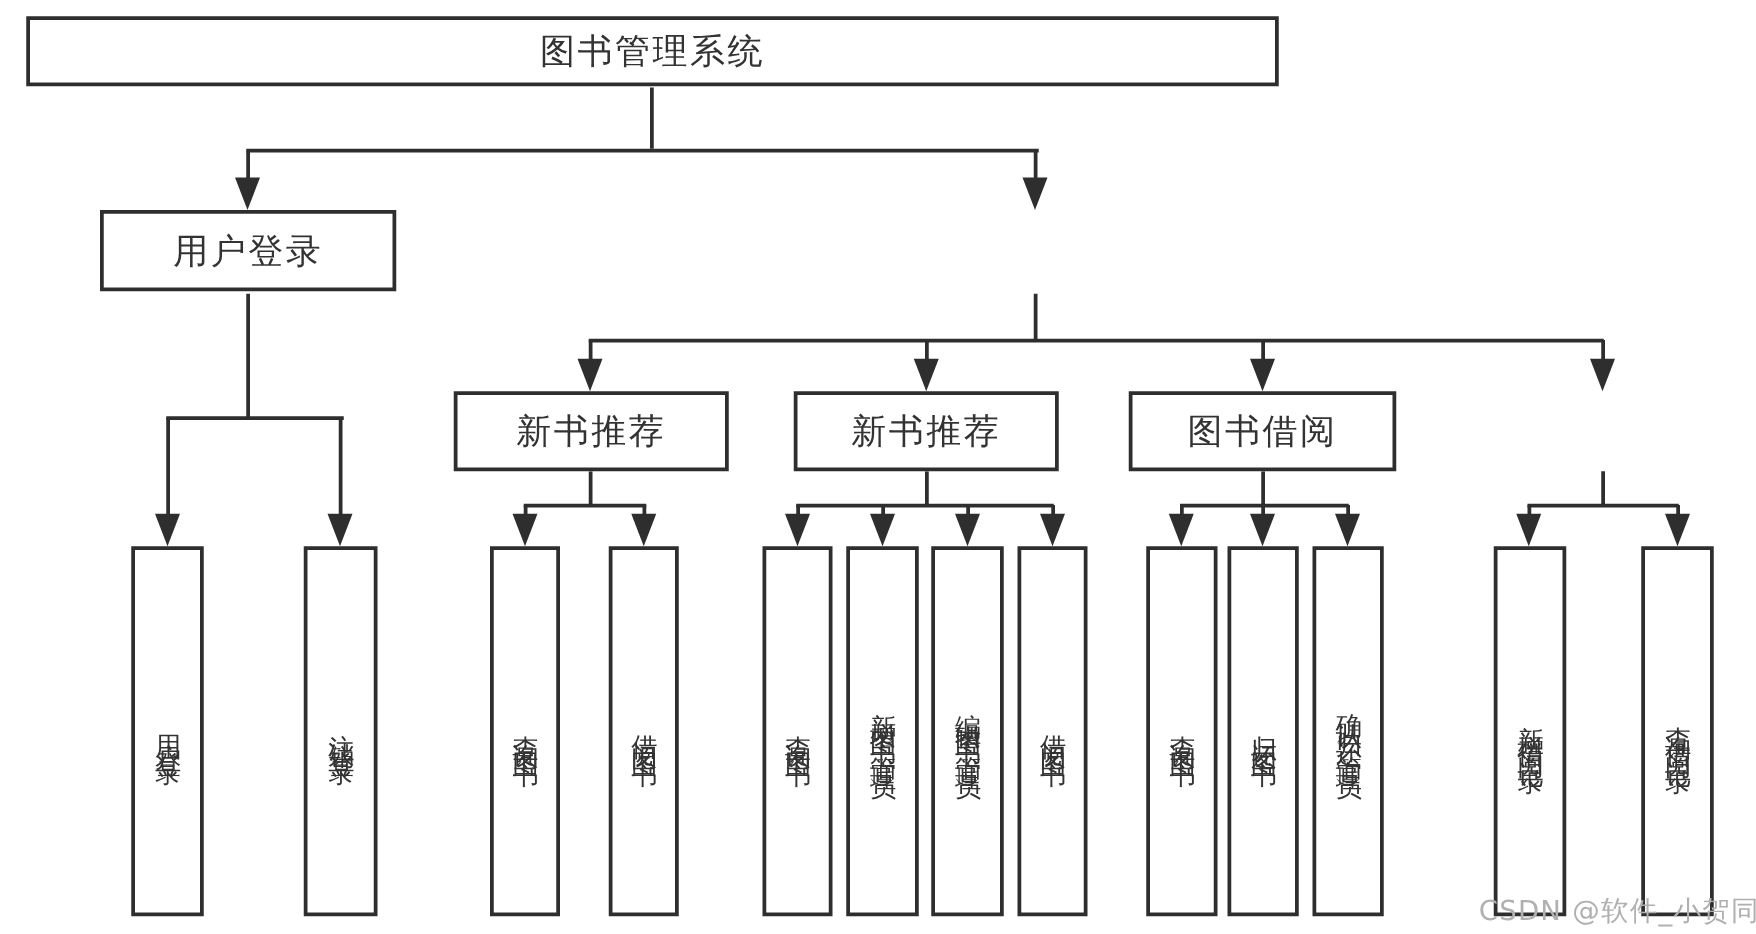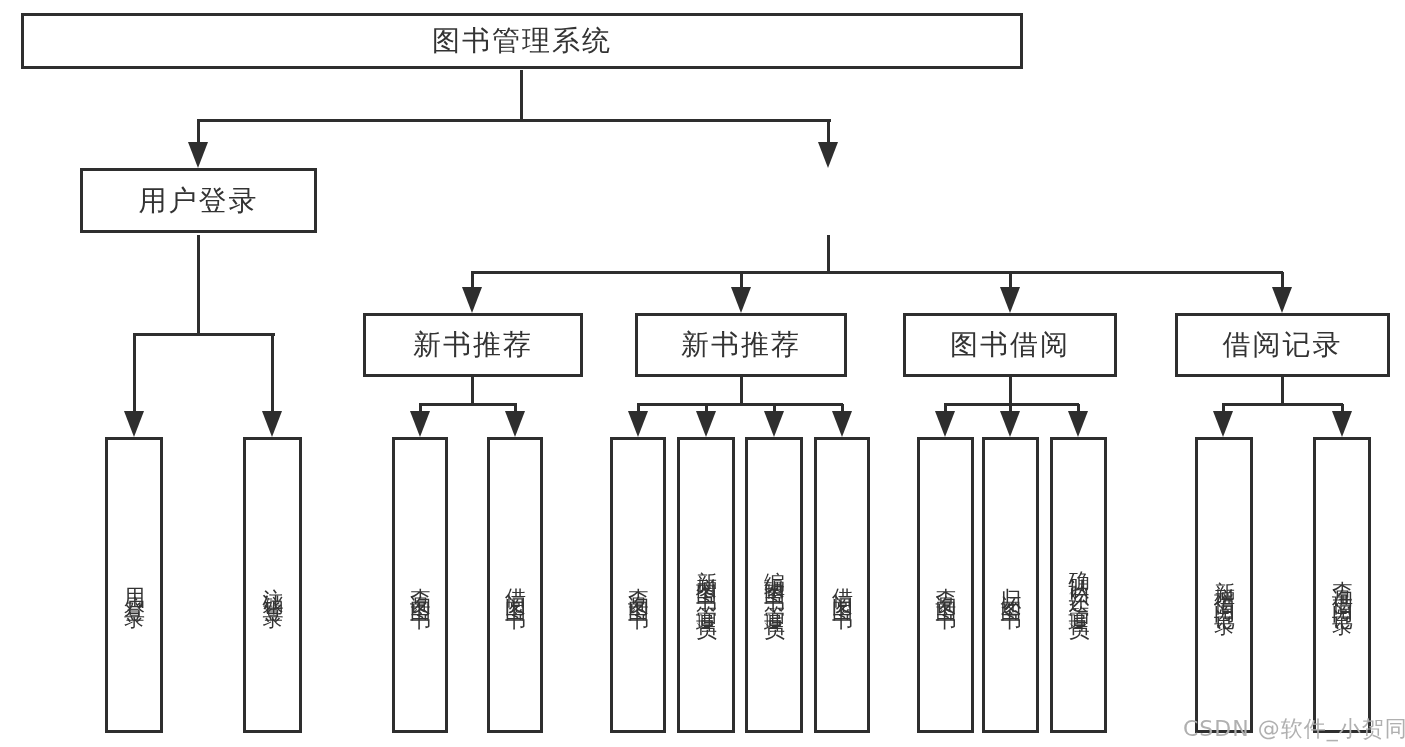--- a/index.html
+++ b/index.html
@@ -122,23 +122,20 @@
 
   <div class="node" style="left:363px; top:313px; width:220px; height:64px;">
     <span class="h-label">新书推荐</span>
   </div>
   <div class="node" style="left:635px; top:313px; width:212px; height:64px;">
     <span class="h-label">新书推荐</span>
   </div>
   <div class="node" style="left:903px; top:313px; width:214px; height:64px;">
     <span class="h-label">图书借阅</span>
   </div>
-  <div class="node" style="left:1175px; top:313px; width:215px; height:64px;">
-    <span class="h-label">借阅记录</span>
-  </div>
 
   <div class="node" style="left:105px; top:437px; width:58px; height:296px;">
     <span class="v-text">用户登录</span>
   </div>
   <div class="node" style="left:243px; top:437px; width:59px; height:296px;">
     <span class="v-text">注销登录</span>
   </div>
 
   <div class="node" style="left:392px; top:437px; width:56px; height:296px;">
     <span class="v-text">查询图书</span>

